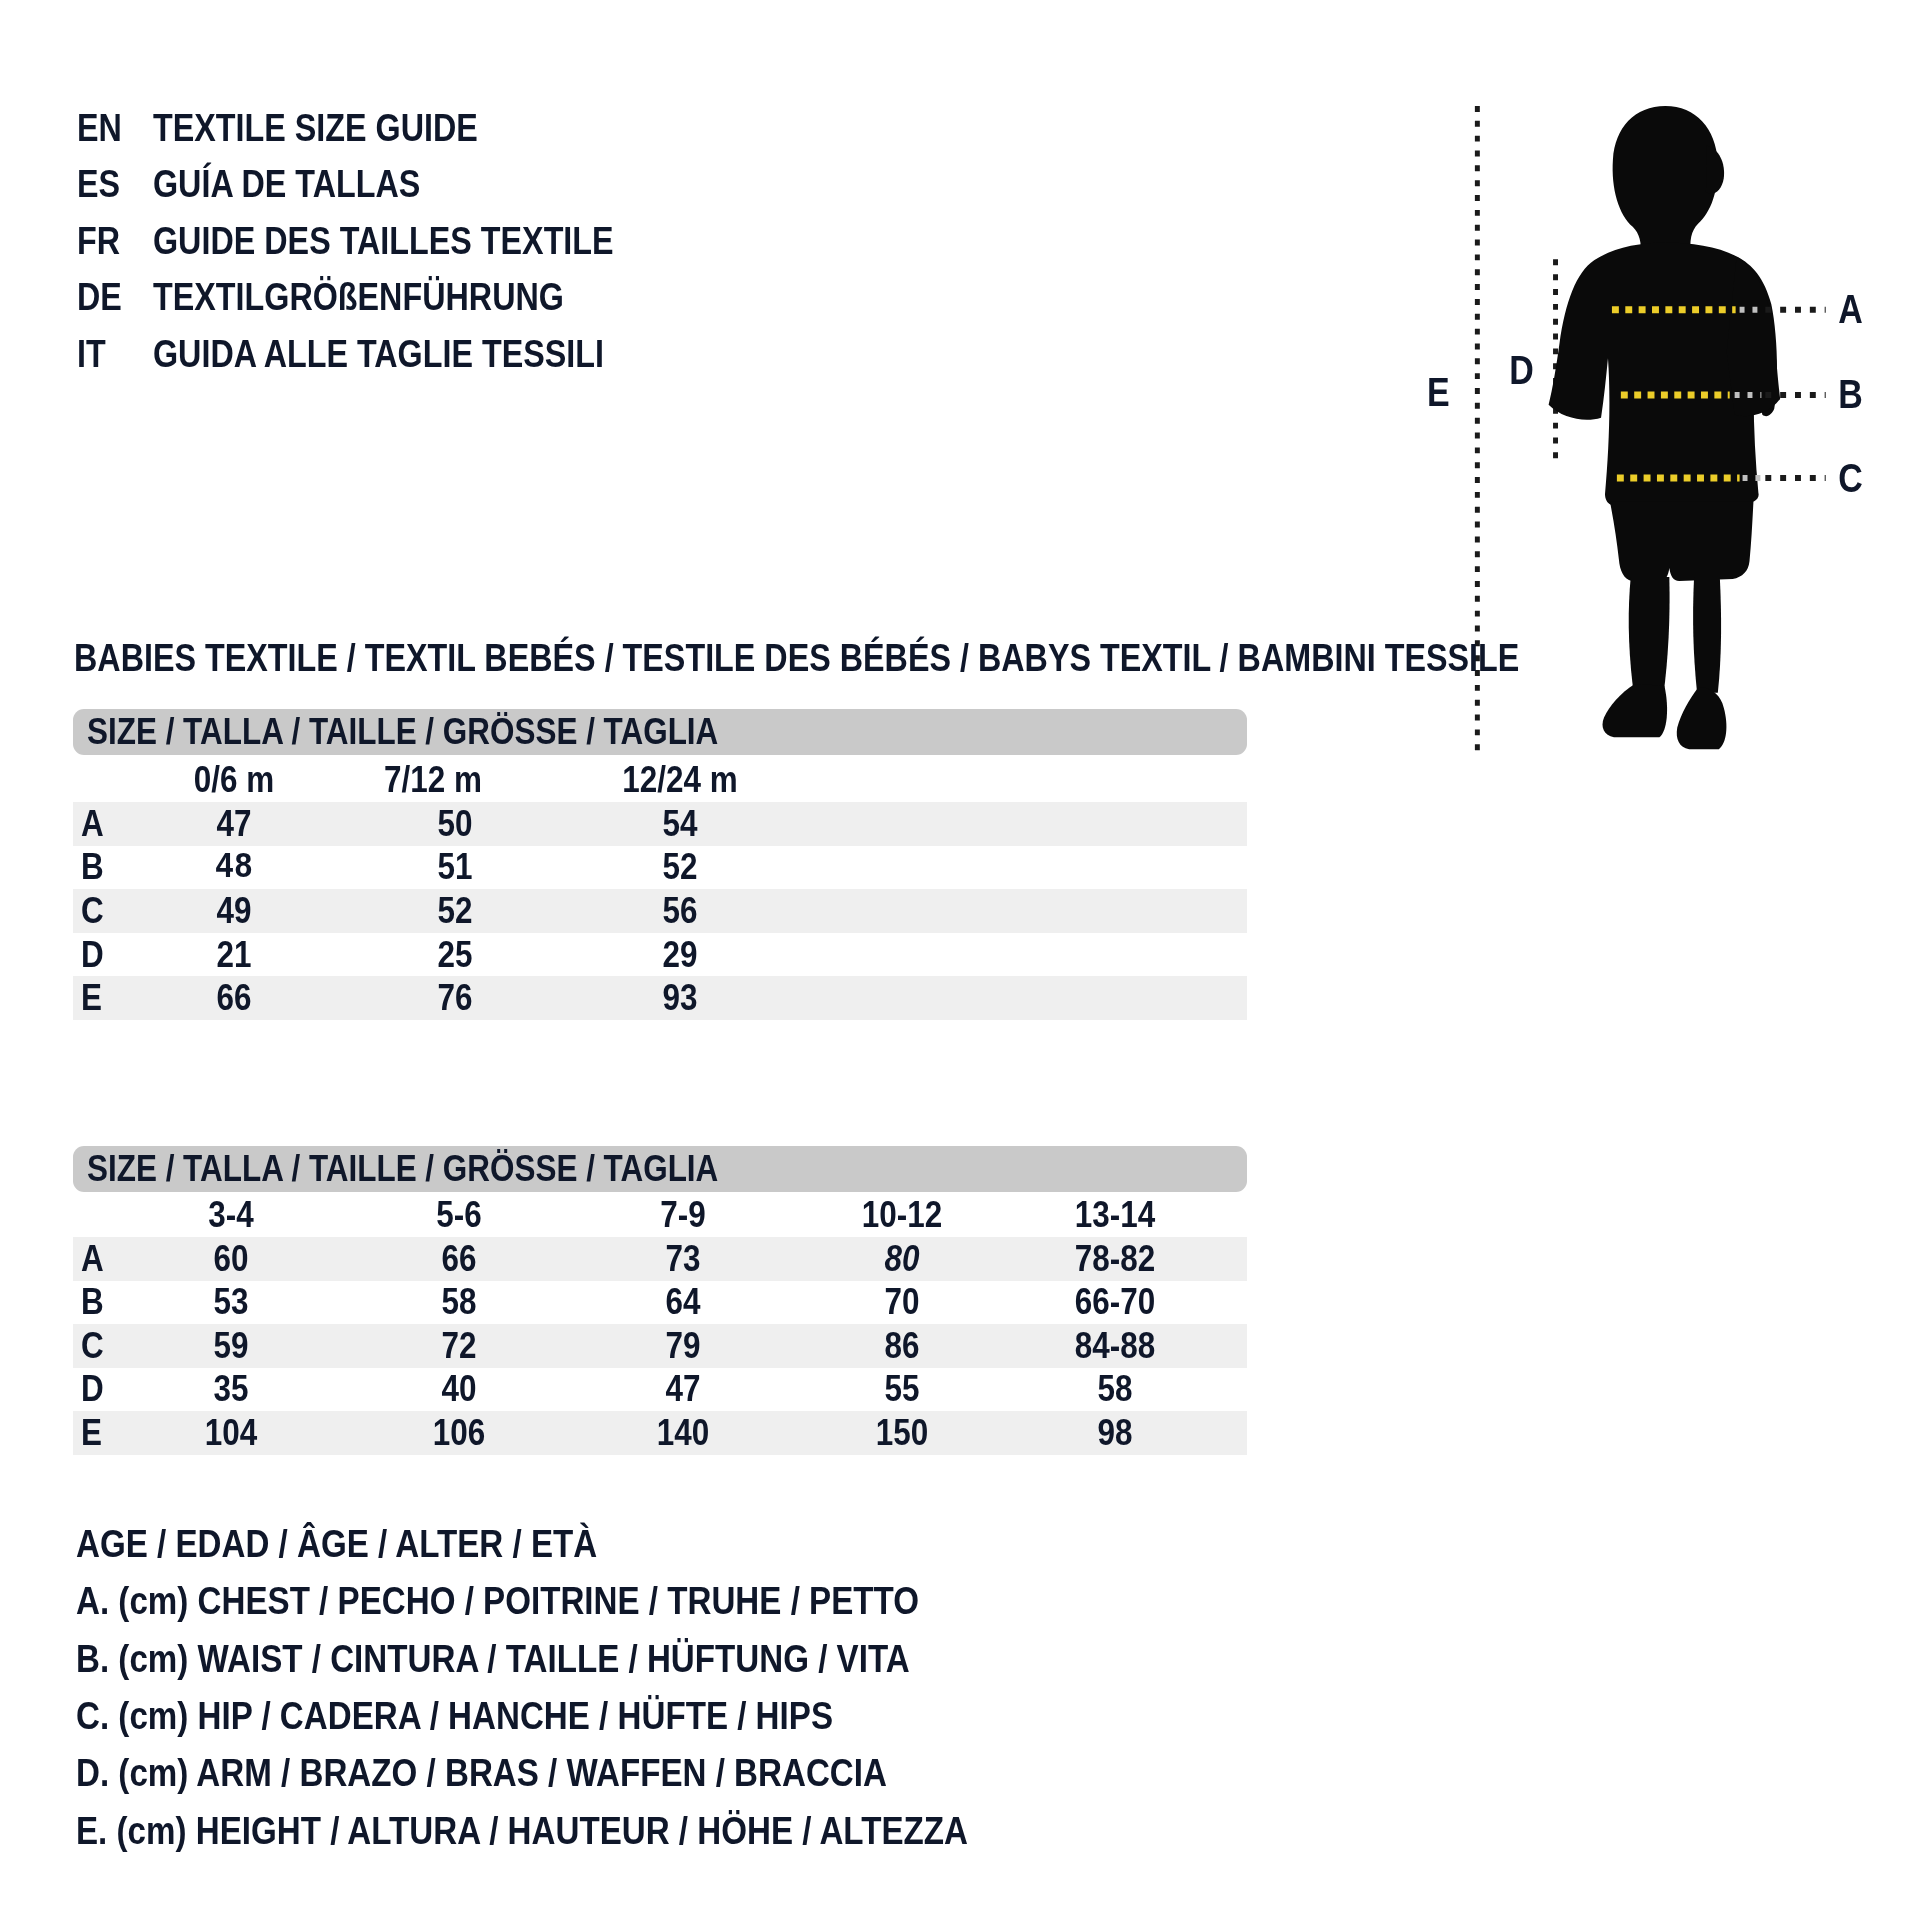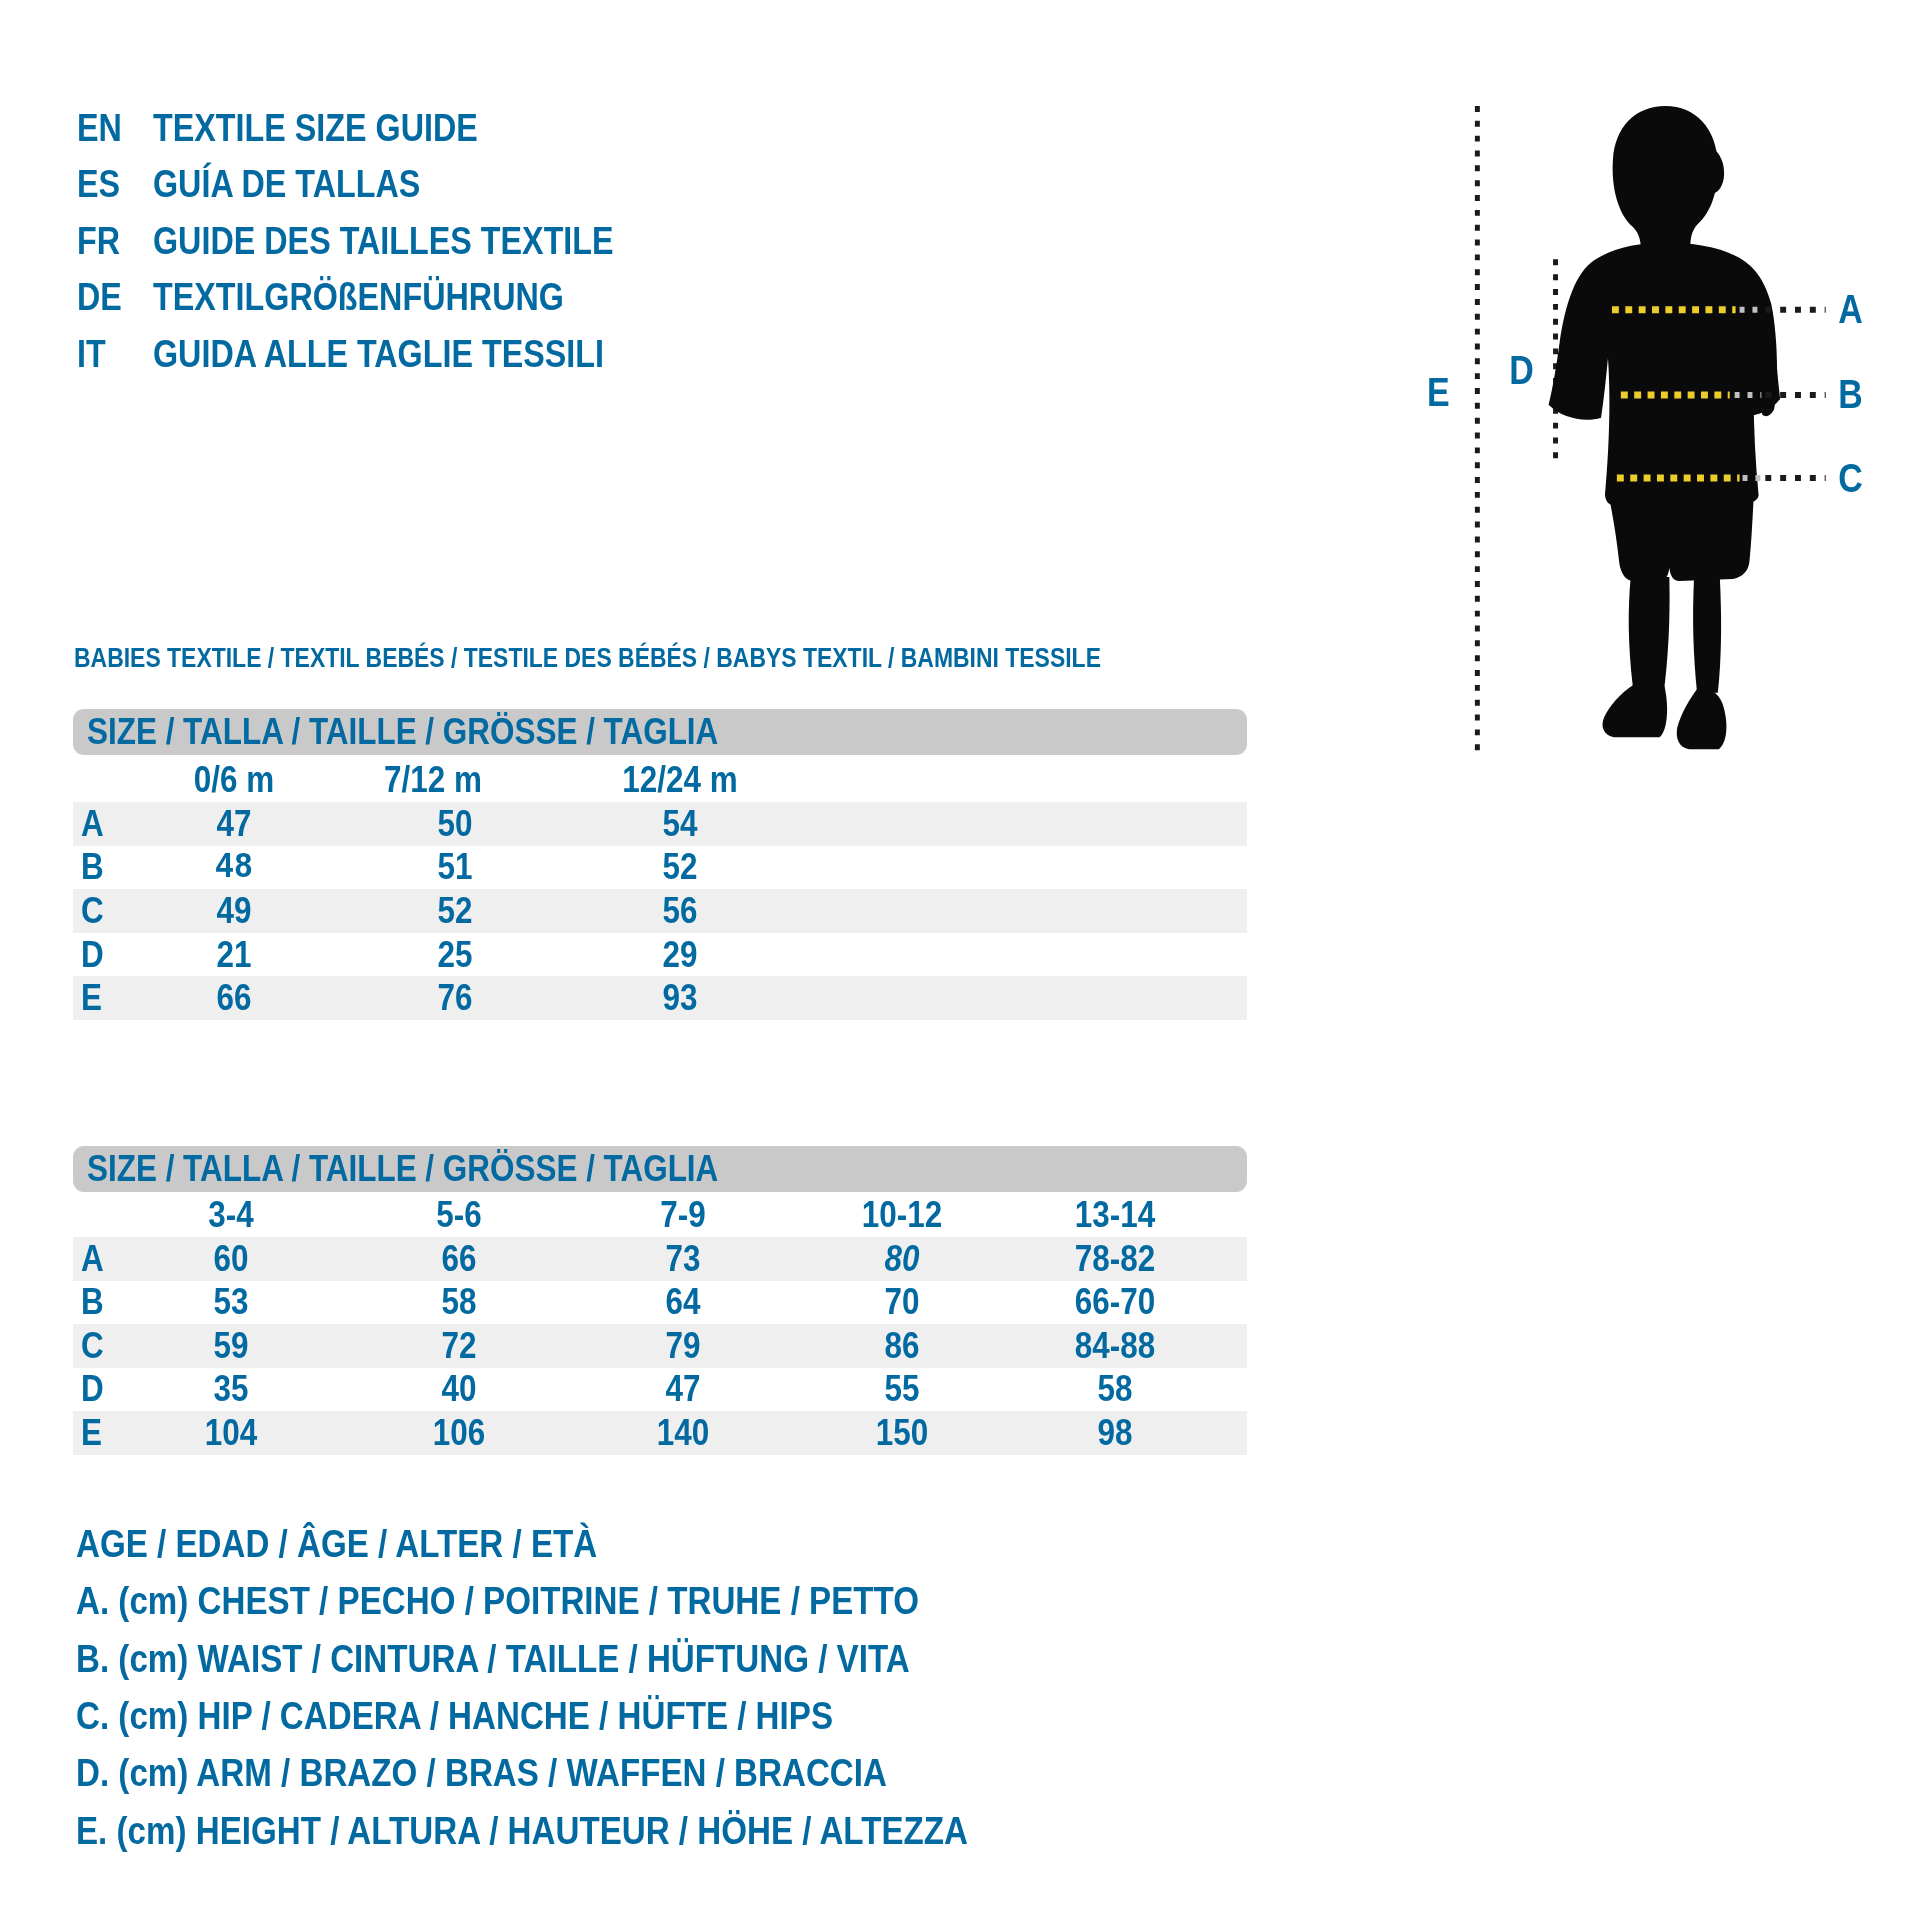--- a/index.html
+++ b/index.html
@@ -1,31 +1,31 @@
 <!DOCTYPE html>
 <html><head>
 <meta charset="utf-8">
 <style>
   html,body { margin:0; padding:0; background:#ffffff; }
   .canvas {
     position:relative; width:1927px; height:1927px; background:#ffffff;
     font-family:"Liberation Sans","DejaVu Sans",sans-serif;
-    color:#0369a1; overflow:hidden;
+    color:#0f172a; overflow:hidden;
   }
   
   .cx { display:inline-block; transform:scaleX(0.85); transform-origin:0 50%; white-space:nowrap; }
   .cc { display:inline-block; transform:scaleX(0.85); transform-origin:50% 50%; white-space:nowrap; }
 
   
   .lang-row { position:absolute; left:0; height:48px; line-height:48px; font-size:38px; font-weight:700; }
   .lang-code { position:absolute; left:77px; }
   .lang-title { position:absolute; left:153px; }
 
   
-  .section-heading { position:absolute; left:74px; height:48px; line-height:48px; font-size:27px; font-weight:700; }
+  .section-heading { position:absolute; left:74px; height:48px; line-height:48px; font-size:38px; font-weight:700; }
 
   
   .size-bar { position:absolute; left:73px; width:1174px; height:46px; background:#c9c9c9; line-height:46px; font-size:37px; font-weight:700;border-radius:11px; }
   .size-bar .cx { margin-left:14px; }
   .thead-row, .trow { position:absolute; left:73px; width:1174px; height:44px; line-height:44px; font-size:37px; font-weight:700; }
   .trow.striped { background:#efefef; }
   .rowlabel { position:absolute; left:8px; }
   .cell { position:absolute; transform:translateX(-50%); }
 
   

